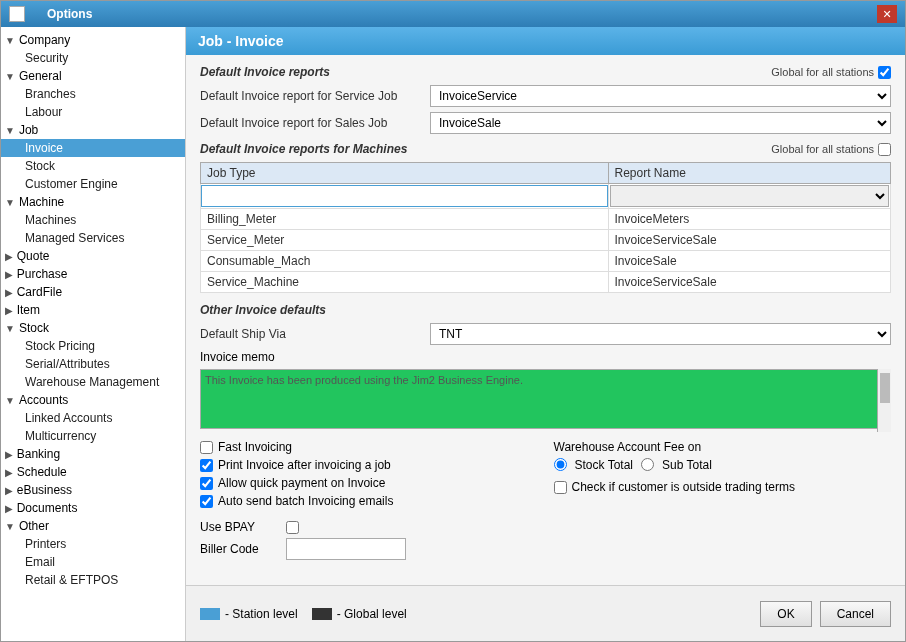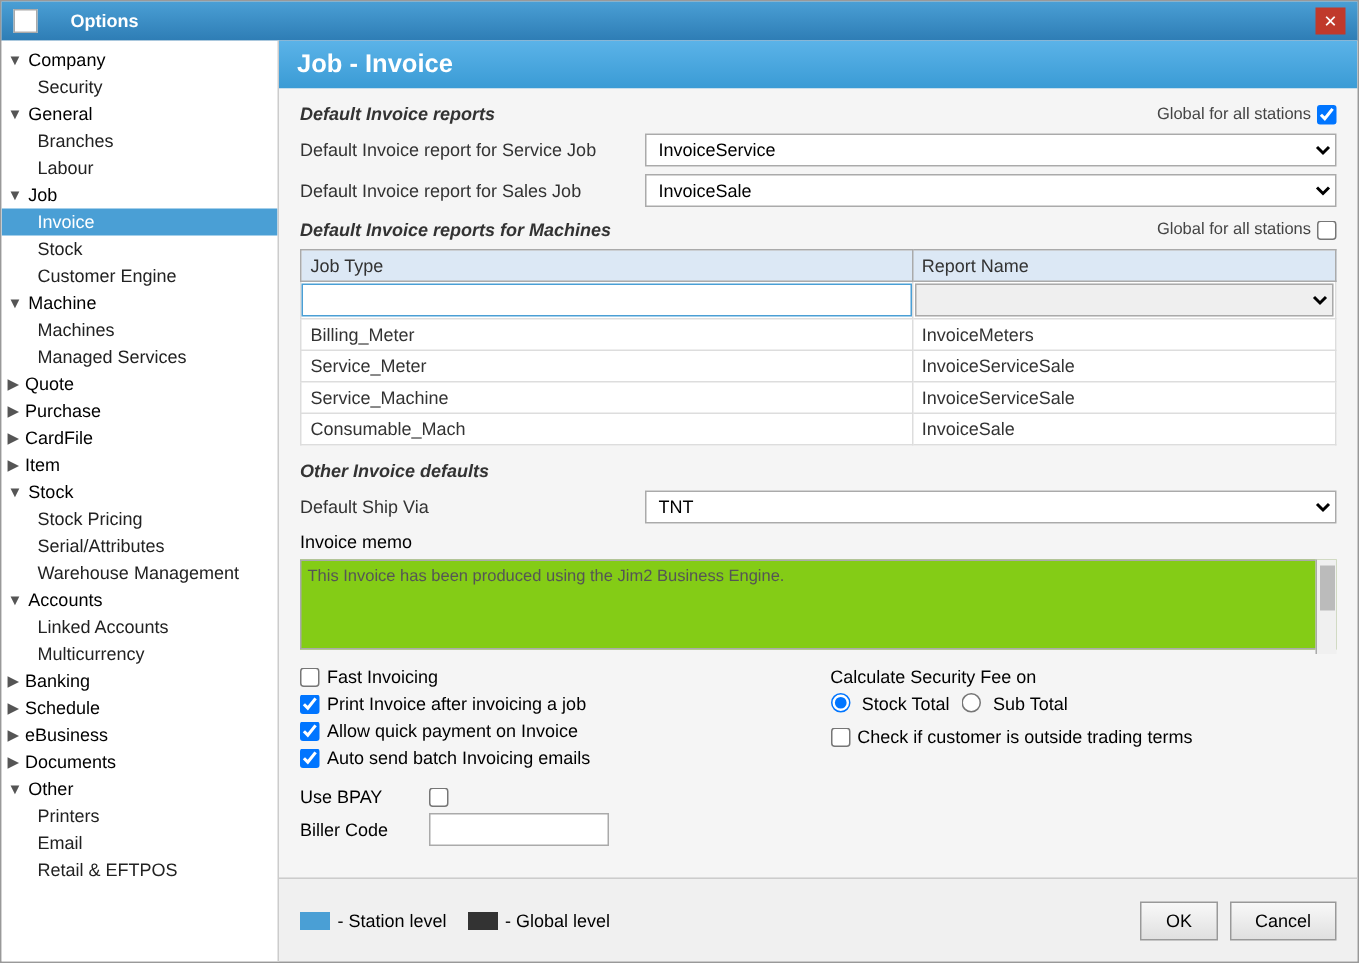--- a/index.html
+++ b/index.html
@@ -11,35 +11,35 @@
     .title-text { font-size: 12px; font-weight: bold; }
     .title-close { background: #c0392b; color: white; border: none; width: 20px; height: 18px; cursor: pointer; font-size: 11px; display: flex; align-items: center; justify-content: center; }
     .main-content { display: flex; flex: 1; overflow: hidden; }
     .sidebar { width: 185px; background: white; border-right: 1px solid #ccc; overflow-y: auto; padding: 4px 0; flex-shrink: 0; }
     .sidebar-group { }
     .sidebar-group-label { display: flex; align-items: center; padding: 2px 4px; cursor: pointer; user-select: none; }
     .sidebar-group-label .arrow { margin-right: 4px; font-size: 10px; color: #555; }
     .sidebar-item { padding: 2px 6px 2px 24px; cursor: pointer; color: #222; }
     .sidebar-item.selected { background: #4a9fd5; color: white; }
     .content-area { flex: 1; display: flex; flex-direction: column; overflow: hidden; }
-    .content-header { background: linear-gradient(to bottom, #5bb3e8, #3a9bd5); color: white; padding: 6px 12px; font-size: 17px; font-weight: bold; }
+    .content-header { background: linear-gradient(to bottom, #5bb3e8, #3a9bd5); color: white; padding: 6px 12px; font-size: 14px; font-weight: bold; }
     .content-body { flex: 1; padding: 10px 14px; overflow-y: auto; background: #f5f5f5; }
     .section-row { display: flex; align-items: center; margin-bottom: 6px; }
     .section-label { font-weight: bold; color: #333; flex: 1; font-style: italic; }
     .global-label { color: #444; font-size: 11px; margin-right: 4px; }
     .field-row { display: flex; align-items: center; margin-bottom: 5px; }
     .field-label { width: 230px; color: #333; }
     .field-select { flex: 1; height: 22px; border: 1px solid #aaa; background: white; padding: 1px 4px; }
     .machine-table { width: 100%; border: 1px solid #aaa; background: white; border-collapse: collapse; margin-bottom: 10px; }
     .machine-table th { background: #dce8f5; border: 1px solid #aaa; padding: 3px 6px; text-align: left; font-weight: normal; color: #333; }
     .machine-table td { border: 1px solid #ddd; padding: 3px 6px; color: #333; }
     .machine-table td:last-child { position: relative; }
     .table-input-row td { padding: 1px; }
     .table-input-row input { width: 100%; border: none; height: 20px; padding: 2px 4px; outline: 1px solid #4a9fd5; }
-    .invoice-memo { width: 100%; height: 60px; border: 1px solid #aaa; background: #84cc16; padding: 4px; resize: none; color: #555; font-size: 11px; }
+    .invoice-memo { width: 100%; height: 60px; border: 1px solid #aaa; background: #22c55e; padding: 4px; resize: none; color: #555; font-size: 11px; }
     .bottom-options { display: flex; gap: 16px; margin-top: 8px; align-items: flex-start; }
     .left-options { flex: 1; }
     .right-options { flex: 1; }
     .checkbox-row { display: flex; align-items: center; gap: 5px; margin-bottom: 4px; }
     .radio-row { display: flex; align-items: flex-start; gap: 8px; margin-bottom: 8px; }
     .bpay-section { margin-top: 8px; }
     .bpay-row { display: flex; align-items: center; gap: 6px; margin-bottom: 4px; }
     .bpay-label { width: 80px; }
     .bpay-input { width: 120px; height: 22px; border: 1px solid #aaa; background: white; }
     .footer { border-top: 1px solid #ccc; background: #f0f0f0; padding: 6px 14px; display: flex; align-items: center; justify-content: space-between; height: 56px; }
@@ -243,26 +243,26 @@
             </tr>
             <tr>
               <td>Billing_Meter</td>
               <td>InvoiceMeters</td>
             </tr>
             <tr>
               <td>Service_Meter</td>
               <td>InvoiceServiceSale</td>
             </tr>
             <tr>
+              <td>Consumable_Mach</td>
+              <td>InvoiceSale</td>
+            </tr>
+            <tr>
               <td>Service_Machine</td>
               <td>InvoiceServiceSale</td>
-            </tr>
-            <tr>
-              <td>Consumable_Mach</td>
-              <td>InvoiceSale</td>
             </tr>
           </tbody>
         </table>
 
         <div class="section-row">
           <span class="section-label">Other Invoice defaults</span>
         </div>
 
         <div class="field-row">
           <span class="field-label">Default Ship Via</span>
@@ -295,21 +295,21 @@
               <input type="checkbox" checked="" style="">
               <span>Allow quick payment on Invoice</span>
             </div>
             <div class="checkbox-row">
               <input type="checkbox" checked="" style="">
               <span>Auto send batch Invoicing emails</span>
             </div>
           </div>
           <div class="right-options">
             <div style="margin-bottom:4px;">
-              <span>Calculate Security Fee on</span>
+              <span>Warehouse Account Fee on</span>
             </div>
             <div class="radio-row">
               <input type="radio" name="calc_fee" checked="" style="">
               <span>Stock Total</span>
               <input type="radio" name="calc_fee" style="">
               <span>Sub Total</span>
             </div>
             <div class="checkbox-row">
               <input type="checkbox" style="">
               <span>Check if customer is outside trading terms</span>

